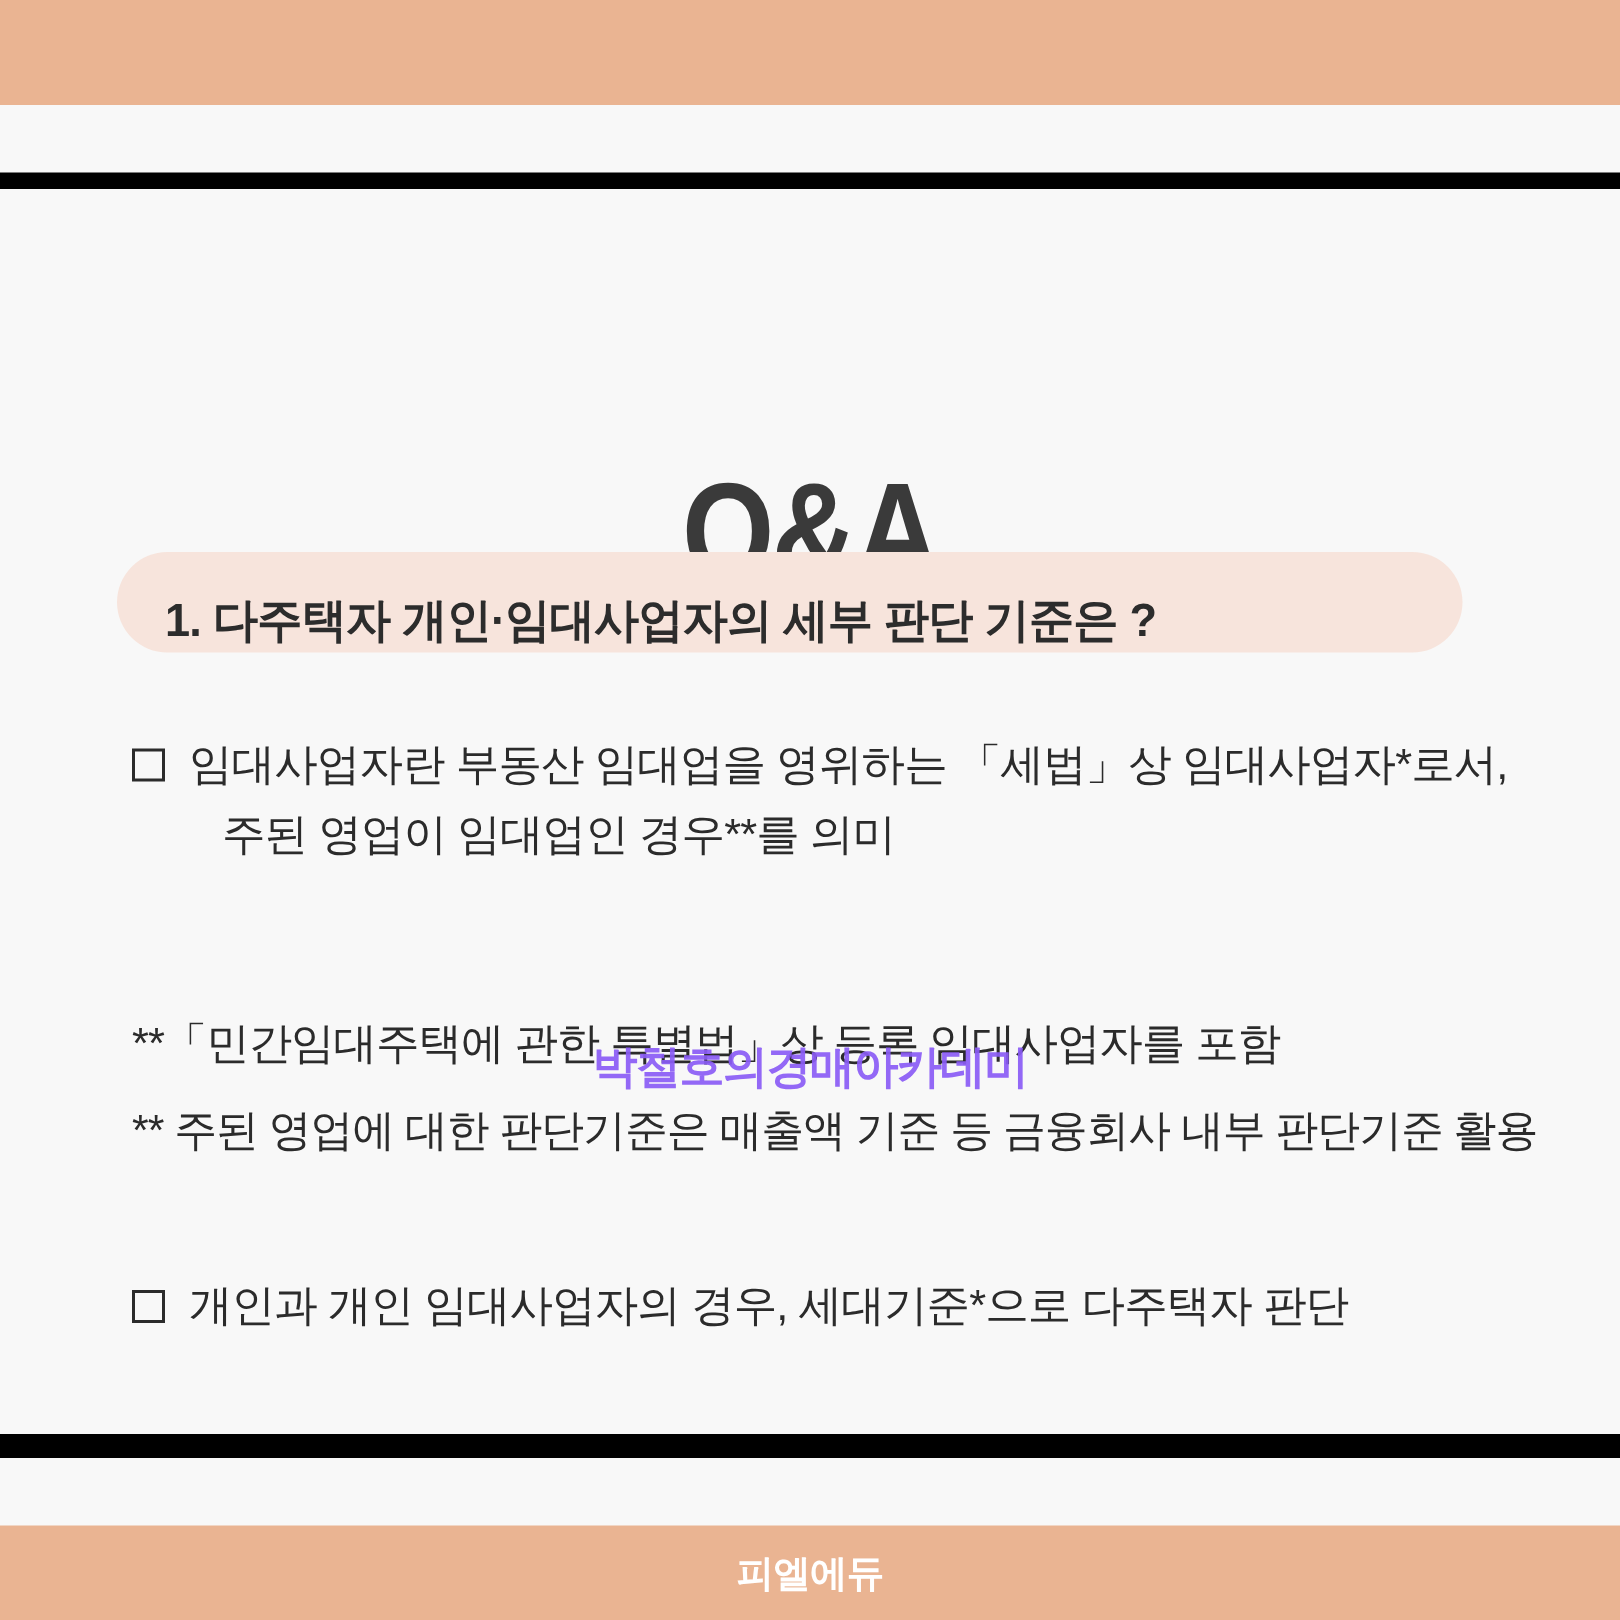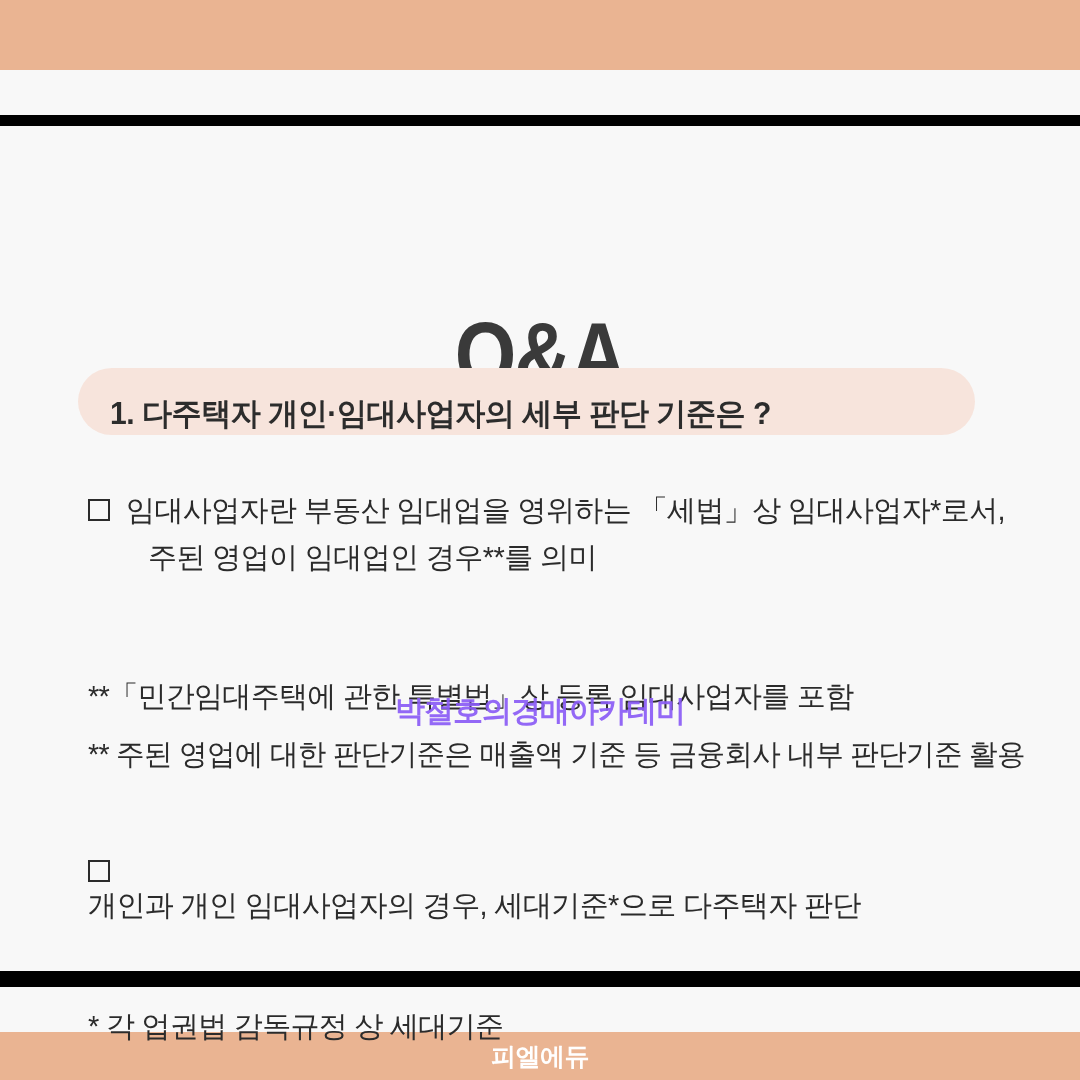--- a/index.html
+++ b/index.html
@@ -117,21 +117,21 @@
     color: #2b2b2b;
     font-size: 29px;
     line-height: 1.6;
     letter-spacing: -0.7px;
     white-space: nowrap;
     transform-origin: left center;
   }
   .note-1 { margin-top: 92px; }
   .note-2 { margin-top: 12px; transform: scaleX(0.985); }
 
-  .para-2 { margin-top: 70px; flex-direction: column; }
+  .para-2 { margin-top: 70px; }
   .note-3 { margin-top: 74px; }
 
   .watermark {
     position: absolute;
     top: 520px;
     left: 0;
     right: 0;
     text-align: center;
     font-size: 30px;
     font-weight: 600;
@@ -141,21 +141,21 @@
     pointer-events: none;
   }
 
   
   .bottom-rule {
     height: 16px;
     background: #000000;
     flex: 0 0 auto;
   }
   .bottom-band {
-    height: 48px;
+    height: 63px;
     background: #eab492;
     flex: 0 0 auto;
     display: flex;
     align-items: center;
     justify-content: center;
   }
   .brand {
     color: #ffffff;
     font-size: 25px;
     font-weight: 700;
@@ -192,21 +192,20 @@
 
       <div class="note note-2">** 주된 영업에 대한 판단기준은 매출액 기준 등 금융회사 내부 판단기준 활용</div>
 
       <div class="para para-2">
         <span class="bullet-sq"></span>
         <span class="para-body">
           <span class="para-line">개인과 개인 임대사업자의 경우, 세대기준*으로 다주택자 판단</span>
         </span>
       </div>
 
-      <div class="note note-3">* 각 업권법 감독규정 상 세대기준</div>
 
     </div>
 
     <div class="watermark">박철호의경매아카데미</div>
 
   </div>
 
   <div class="bottom-rule"></div>
   <div class="bottom-band">
     <span class="brand">피엘에듀</span>

